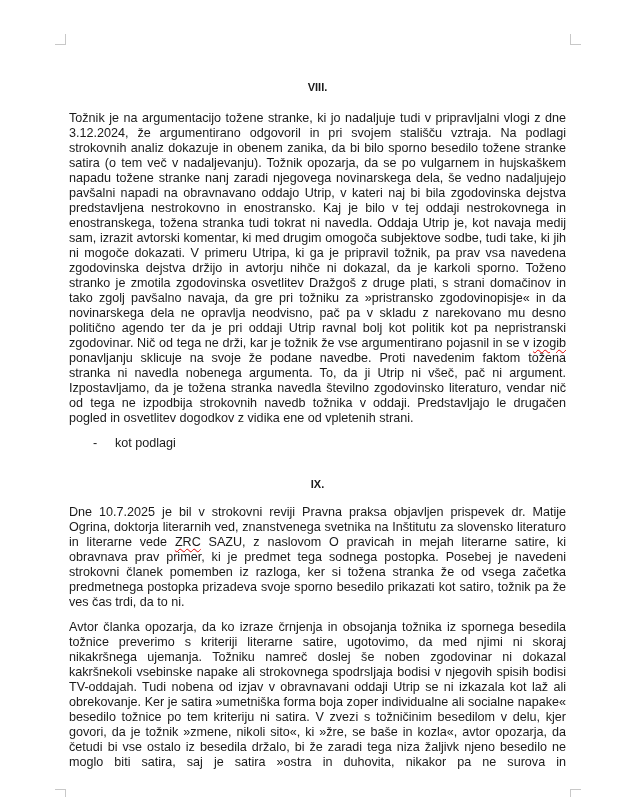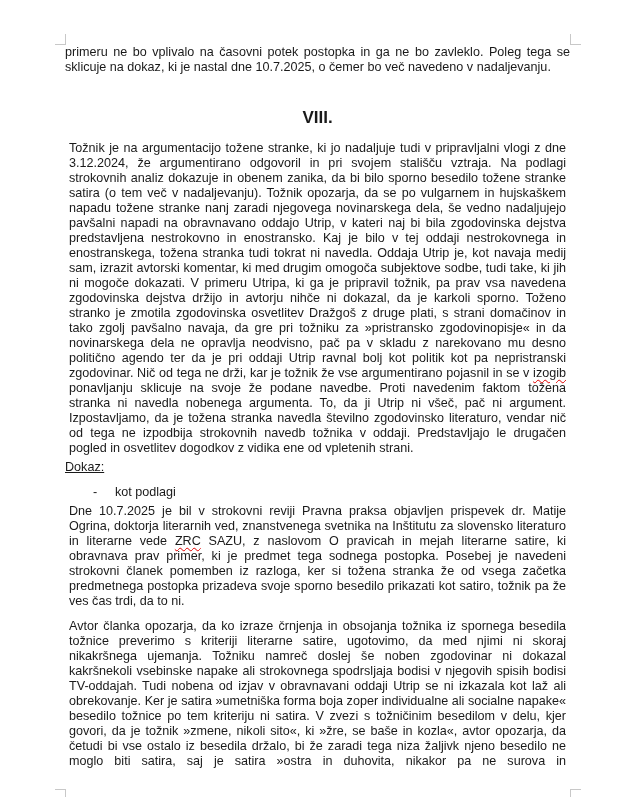--- a/index.html
+++ b/index.html
@@ -28,21 +28,21 @@
   .text-area{
     position:absolute;left:65px;top:45px;width:505px;
     color:var(--text-color);
     font-size:12.6px;line-height:15px;
     text-align:justify;
     cursor:text;
   }
   .text-area p{margin:0;}
   p.continuation{margin:0;}
   h2.section-heading{
-    font-size:17px;line-height:15px;font-weight:bold;
+    font-size:11px;line-height:15px;font-weight:bold;
     text-align:center;margin:0;
   }
   h2.h-viii{margin-top:35px;margin-bottom:16px;}
   h2.h-ix{margin-top:26px;margin-bottom:13px;}
   p.body-par{margin:4px;}
   p.cut{text-align-last:justify;}
   .spell{
     text-decoration-line:underline;
     text-decoration-style:wavy;
     text-decoration-color:var(--spell-color);
@@ -68,32 +68,31 @@
 
 <div class="page">
 
   <div class="corner tl"></div>
   <div class="corner tr"></div>
   <div class="corner bl"></div>
   <div class="corner br"></div>
 
   <div class="text-area">
 
-    <p class="continuation">primeru ne bo vplivalo na časovni potek postopka in ga ne bo zavleklo. Poleg tega se sklicuje na dokaz, ki je nastal dne 10.7.2025, o čemer bo več navedeno v nadaljevanju.</p>
 
     <h2 class="section-heading h-viii">VIII.</h2>
 
     <p class="body-par"><span>Tožnik je na argumentacijo tožene stranke, ki jo nadaljuje tudi v pripravljalni vlogi z dne 3.12.2024, že argumentirano odgovoril in pri svojem stališču vztraja. Na podlagi strokovnih analiz dokazuje in obenem zanika, da bi bilo sporno besedilo tožene stranke satira (o tem več v nadaljevanju). Tožnik opozarja, da se po vulgarnem in hujskaškem napadu tožene stranke nanj zaradi njegovega novinarskega dela, še vedno nadaljujejo pavšalni napadi na obravnavano oddajo Utrip, v kateri naj bi bila zgodovinska dejstva predstavljena nestrokovno in enostransko. Kaj je bilo v tej oddaji nestrokovnega in enostranskega, tožena stranka tudi tokrat ni navedla. Oddaja Utrip je, kot navaja medij sam, izrazit avtorski komentar, ki med drugim omogoča subjektove sodbe, tudi take, ki jih ni mogoče dokazati. V primeru Utripa, ki ga je pripravil tožnik, pa prav vsa navedena zgodovinska dejstva držijo in avtorju nihče ni dokazal, da je karkoli sporno. Toženo stranko je zmotila zgodovinska osvetlitev Dražgoš z druge plati, s strani domačinov in tako zgolj pavšalno navaja, da gre pri tožniku za »pristransko zgodovinopisje« in da novinarskega dela ne opravlja neodvisno, pač pa v skladu z narekovano mu desno politično agendo ter da je pri oddaji Utrip ravnal bolj kot politik kot pa nepristranski zgodovinar. Nič od tega ne drži, kar je tožnik že vse argumentirano pojasnil in se v </span><span class="spell">izogib</span><span> ponavljanju sklicuje na svoje že podane navedbe. Proti navedenim faktom tožena stranka ni navedla nobenega argumenta. To, da ji Utrip ni všeč, pač ni argument. Izpostavljamo, da je tožena stranka navedla številno zgodovinsko literaturo, vendar nič od tega ne izpodbija strokovnih navedb tožnika v oddaji. Predstavljajo le drugačen pogled in osvetlitev dogodkov z vidika ene od vpletenih strani.</span></p>
 
-    <p class="evidence-label">Dokaz:</p>
 
     <div class="evidence-item">
       <span class="dash">-</span>
       <span>kot podlagi</span>
     </div>
 
+    <h2 class="section-heading h-ix">IX.</h2>
 
     <p class="body-par"><span>Dne 10.7.2025 je bil v strokovni reviji Pravna praksa objavljen prispevek dr. Matije Ogrina, doktorja literarnih ved, znanstvenega svetnika na Inštitutu za slovensko literaturo in literarne vede </span><span class="spell">ZRC</span><span> SAZU, z naslovom O pravicah in mejah literarne satire, ki obravnava prav primer, ki je predmet tega sodnega postopka. Posebej je navedeni strokovni članek pomemben iz razloga, ker si tožena stranka že od vsega začetka predmetnega postopka prizadeva svoje sporno besedilo prikazati kot satiro, tožnik pa že ves čas trdi, da to ni.</span></p>
 
     <p class="body-par par-ix-2 cut">Avtor članka opozarja, da ko izraze črnjenja in obsojanja tožnika iz spornega besedila tožnice preverimo s kriteriji literarne satire, ugotovimo, da med njimi ni skoraj nikakršnega ujemanja. Tožniku namreč doslej še noben zgodovinar ni dokazal kakršnekoli vsebinske napake ali strokovnega spodrsljaja bodisi v njegovih spisih bodisi TV-oddajah. Tudi nobena od izjav v obravnavani oddaji Utrip se ni izkazala kot laž ali obrekovanje. Ker je satira »umetniška forma boja zoper individualne ali socialne napake« besedilo tožnice po tem kriteriju ni satira. V zvezi s tožničinim besedilom v delu, kjer govori, da je tožnik »zmene, nikoli sito«, ki »žre, se baše in kozla«, avtor opozarja, da četudi bi vse ostalo iz besedila držalo, bi že zaradi tega niza žaljivk njeno besedilo ne moglo biti satira, saj je satira »ostra in duhovita, nikakor pa ne surova in</p>
 
   </div>
 </div>
 
 </body></html>

